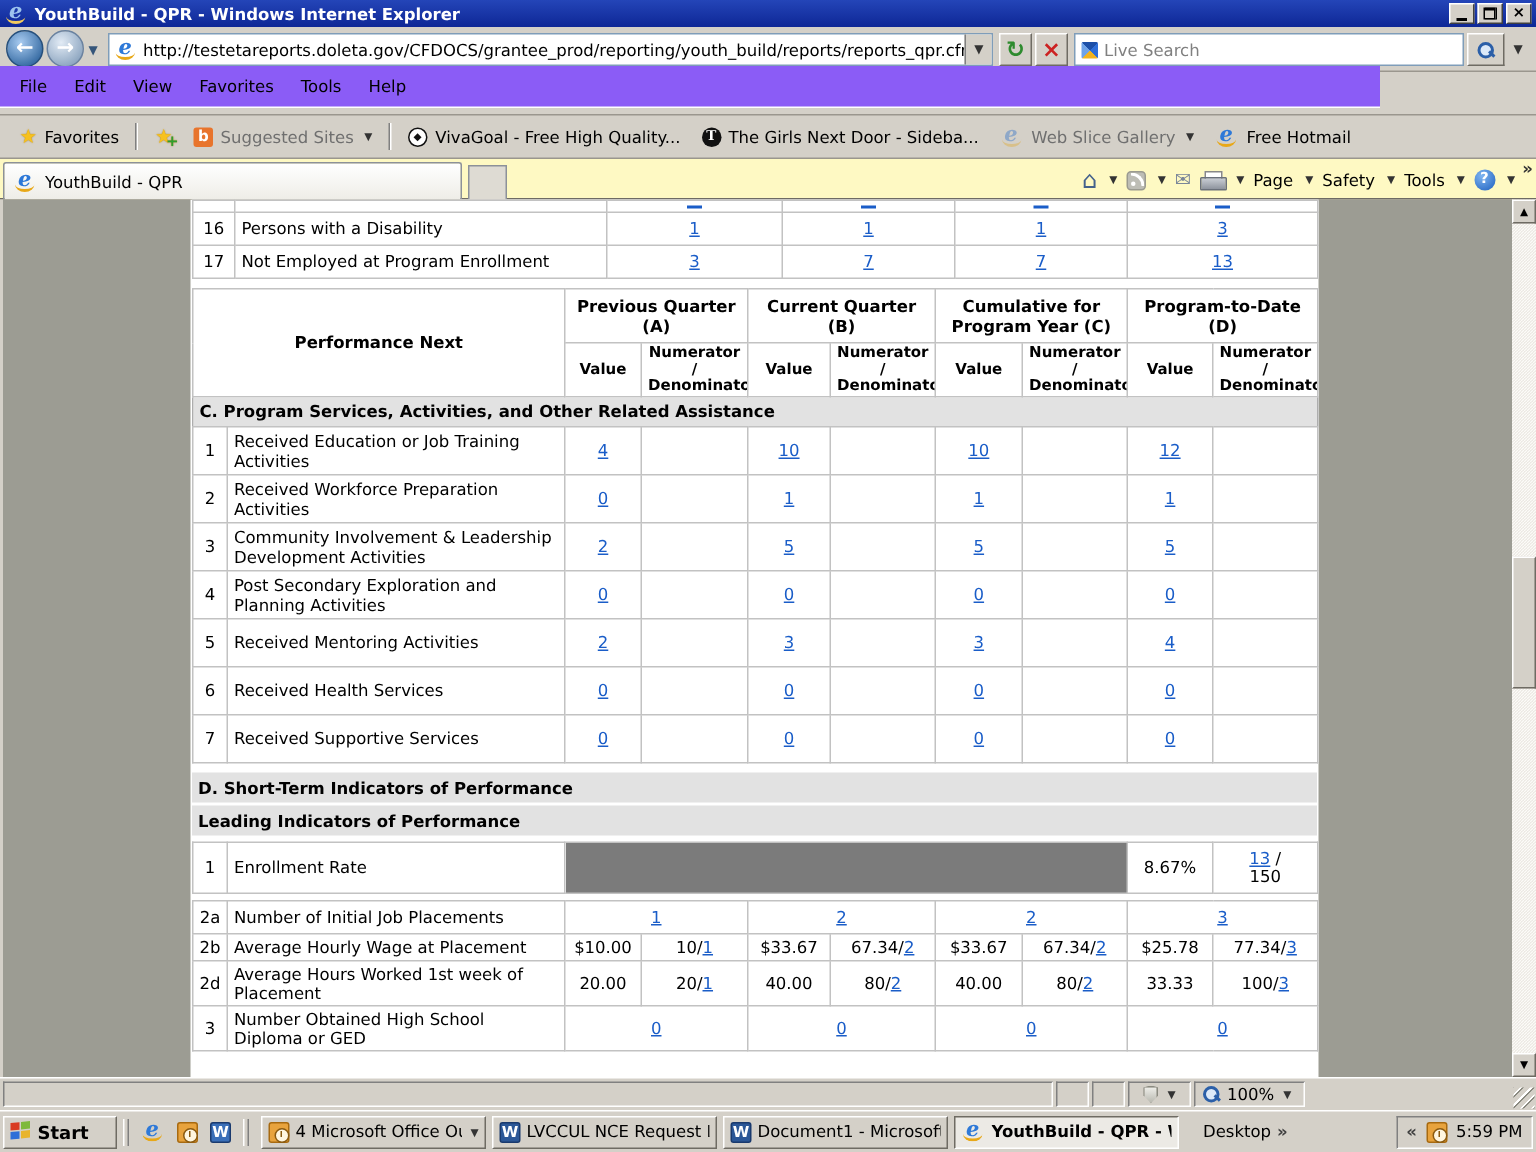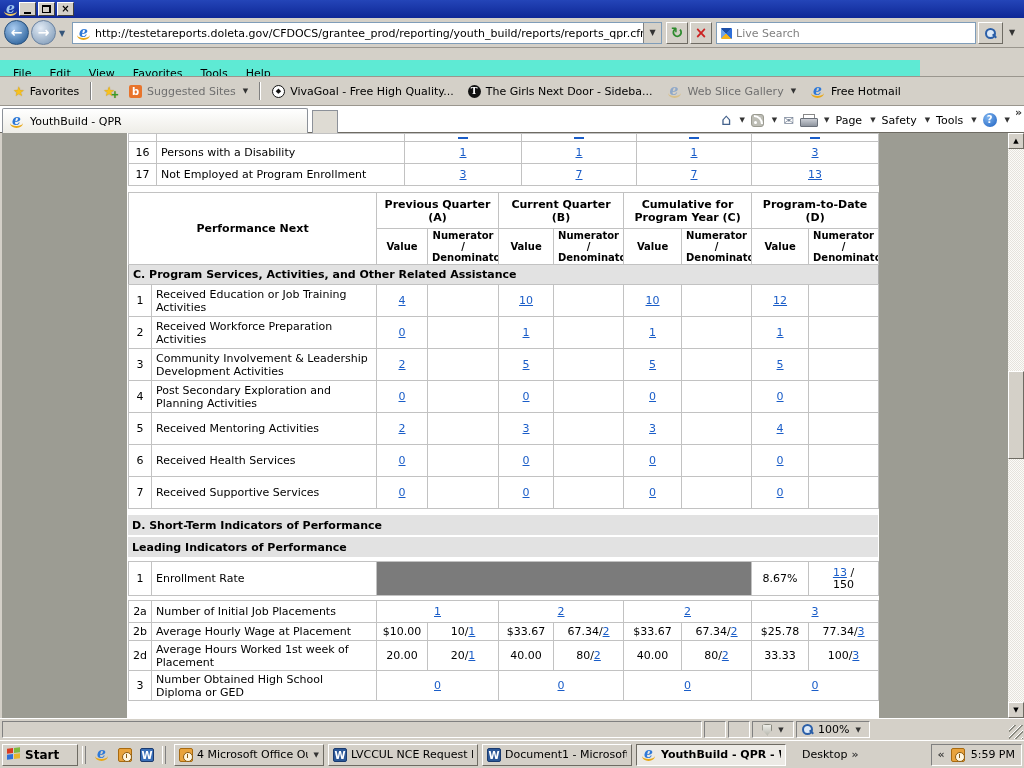--- a/index.html
+++ b/index.html
@@ -78,30 +78,30 @@
   .sq-btn { position:absolute; top:4px; width:22px; height:22px; text-align:center; }
   .refresh { left:666px; color:#2E8B2E; font-weight:bold; font-size:15px; line-height:20px; }
   .stop { left:690px; color:#CC2222; font-weight:bold; font-size:15px; line-height:20px; }
   .searchbox { position:absolute; left:716px; top:4px; width:260px; height:22px; background:#fff; border:1px solid #7F9DB9; display:flex; align-items:center; padding-left:4px; gap:4px; }
   .searchbox input { flex:1; border:none; outline:none; font:11px "DejaVu Sans",sans-serif; background:transparent; }
   .searchbox input::placeholder { color:#808080; opacity:1; }
   .searchbtn { left:978px; width:25px; padding-top:4px; }
   .search-dd { position:absolute; left:1004px; top:4px; width:16px; height:22px; text-align:center; font-size:8px; line-height:22px; color:#333; }
 
   
-  .menubar { position:absolute; left:0; top:60px; width:920px; height:28px; background:#5eead4; border-bottom:1px solid #fff; display:flex; align-items:center; padding-left:4px; }
+  .menubar { position:absolute; left:0; top:44px; width:920px; height:28px; background:#8b5cf6; border-bottom:1px solid #fff; display:flex; align-items:center; padding-left:4px; }
   .menubar span { padding:3px 9px; color:#000; }
 
   
   .favbar { position:absolute; left:0; top:76px; width:1024px; height:30px; background:#D4D0C8; border-top:1px solid #9A968E; border-bottom:1px solid #9A968E; display:flex; align-items:center; padding-left:6px; }
   .favitem { display:flex; align-items:center; gap:5px; padding:3px 7px; white-space:nowrap; }
   .gray-label { color:#6F6F6F; }
 
   
-  .tabbar { position:absolute; left:0; top:106px; width:1024px; height:27px; background:#ffffff; border-bottom:1px solid #6E6B63; }
+  .tabbar { position:absolute; left:0; top:106px; width:1024px; height:27px; background:#fef9c3; border-bottom:1px solid #6E6B63; }
   .tab { position:absolute; left:2px; top:2px; width:306px; height:25px; background:linear-gradient(#FFFFFF,#EEEDE7); border:1px solid #8C9199; border-bottom:none; border-radius:2px 2px 0 0; display:flex; align-items:center; gap:5px; padding-left:6px; }
   .tabstub { position:absolute; left:312px; top:4px; width:26px; height:23px; background:#DEDBD3; border:1px solid #8C9199; border-bottom:none; }
   .cmds { position:absolute; right:14px; top:3px; display:flex; align-items:center; gap:6px; height:22px; }
   .cmds .lbl { color:#000; }
   .overflow-chev { position:absolute; right:2px; top:0px; font-weight:bold; font-size:11px; color:#333; }
 
   
   .content { position:absolute; left:0; top:133px; width:1024px; height:585px; background:#9C9C93; overflow:hidden; border-left:2px solid #D4D0C8; }
   .page-col { position:absolute; left:125px; top:0; width:752px; height:585px; background:#fff; }
   table { border-collapse:collapse; table-layout:fixed; width:750px; margin-left:1px; background:#fff; }
@@ -148,20 +148,21 @@
   .taskbtn .tlabel { flex:1; overflow:hidden; text-overflow:clip; white-space:nowrap; }
   .taskbtn.active { border-color:#6E6B63 #FFFFFF #FFFFFF #6E6B63; background:#ECEAE5; font-weight:bold; }
   .desktop-tb { display:flex; align-items:center; gap:4px; margin-left:16px; }
   .tray { margin-left:auto; height:22px; border:1px solid; border-color:#808080 #FFFFFF #FFFFFF #808080; display:flex; align-items:center; gap:6px; padding:0 6px; }
 </style>
 </head>
 <body>
 
 <div class="titlebar">
   <span class="ie lite"></span>
+  <span class="wtitle">YouthBuild - QPR - Windows Internet Explorer</span>
   <span class="winbtns">
     <span class="wbtn">
         <span class="g-min"></span>
       </span>
     <span class="wbtn">
         <span class="g-res"></span>
       </span>
     <span class="wbtn">×</span>
   </span>
 </div>

